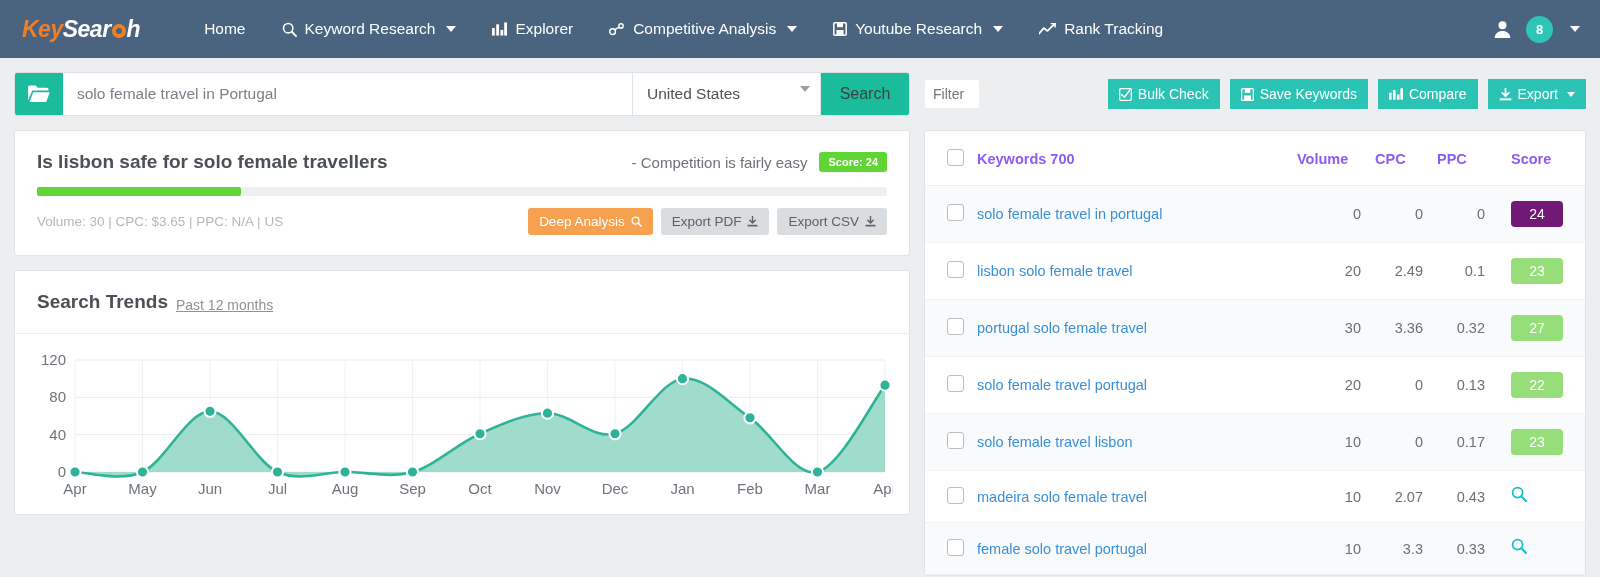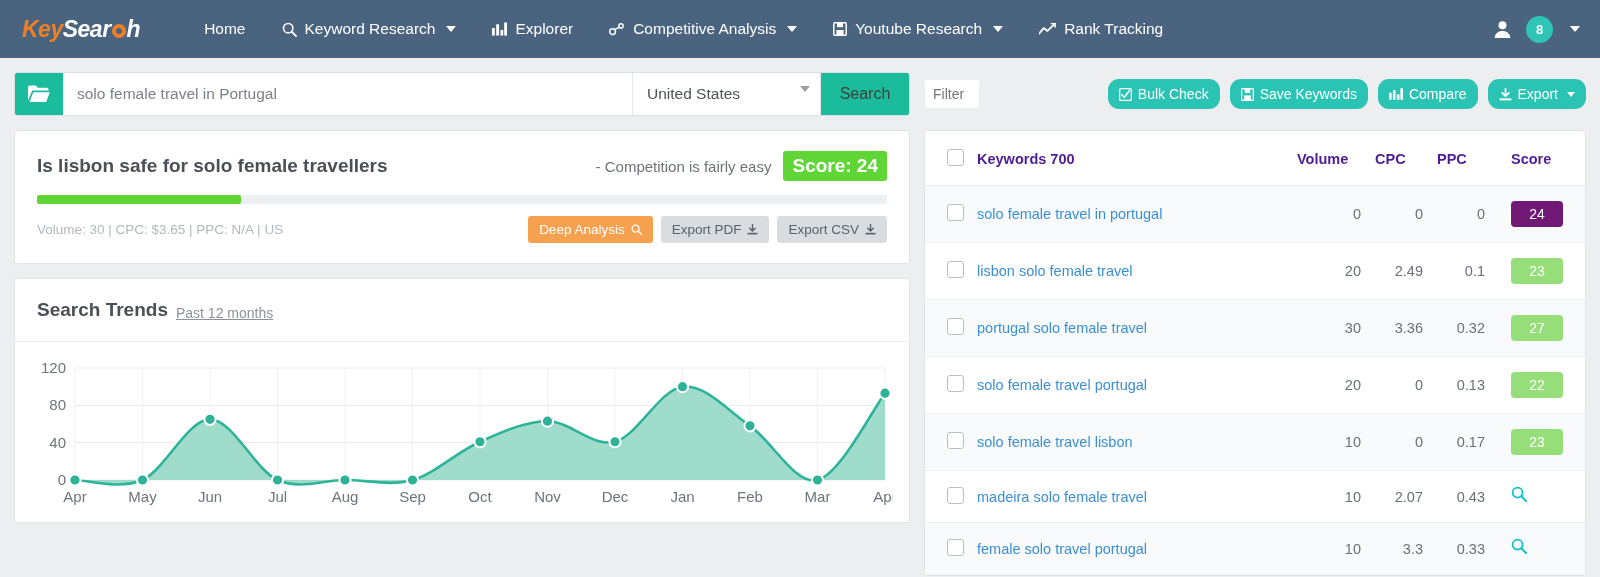--- a/index.html
+++ b/index.html
@@ -131,21 +131,21 @@
   
   .sum-top {
     display: flex; align-items: center; justify-content: space-between;
     padding: 20px 22px 0 22px;
   }
   .sum-title { font-size: 19px; color: #4a5056; font-weight: bold; }
   .sum-right { display: flex; align-items: center; gap: 12px; }
   .comp-txt { font-size: 15px; color: #6d7279; }
   .score-chip {
     background: #5fd635; color: #fff;
-    font-size: 19px; font-weight: bold;
+    font-size: 11px; font-weight: bold;
     padding: 4px 9px; border-radius: 3px;
   }
   .progress-wrap {
     margin: 14px 22px 0 22px;
     height: 9px; background: #edf0f2; border-radius: 2px;
   }
   .progress-fill { height: 100%; background: #5fd635; border-radius: 2px; }
   .sum-bottom {
     display: flex; align-items: center; justify-content: space-between;
     padding: 12px 22px 20px 22px;
@@ -176,37 +176,37 @@
     width: 56px; height: 30px;
     border: 1px solid #eceef0; border-radius: 3px;
     background: #fff; outline: none;
     font-size: 14px; color: #b9bdc2;
     padding: 0 8px;
     font-family: "Liberation Sans", sans-serif;
   }
   .tb-spacer { flex: 1; }
   .tbtn {
     background: #2bc4b4; color: #fff;
-    font-size: 14px; border-radius: 11px;
+    font-size: 14px; border-radius: 0;
     height: 30px; padding: 0 11px;
     display: inline-flex; align-items: center; gap: 6px;
     cursor: pointer; white-space: nowrap;
   }
   .tbtn .caret2 {
     width: 0; height: 0;
     border-left: 4px solid transparent;
     border-right: 4px solid transparent;
     border-top: 5px solid #fff;
     margin-left: 3px;
   }
 
   
   .tbl { width: 100%; border-collapse: collapse; }
   .tbl th {
-    font-size: 14.5px; color: #4c1d95; font-weight: bold;
+    font-size: 14.5px; color: #8b5cf6; font-weight: bold;
     text-align: left; padding: 18px 0 16px 0;
     border-bottom: 1px solid #ebedef;
   }
   .tbl td {
     font-size: 14.5px; color: #6a7077;
     padding: 15px 0; border-bottom: 1px solid #f0f2f3;
     vertical-align: middle;
   }
   .tbl tr.stripe td { background: #f9fafb; }
   .col-cb { width: 52px; padding-left: 22px !important; }

